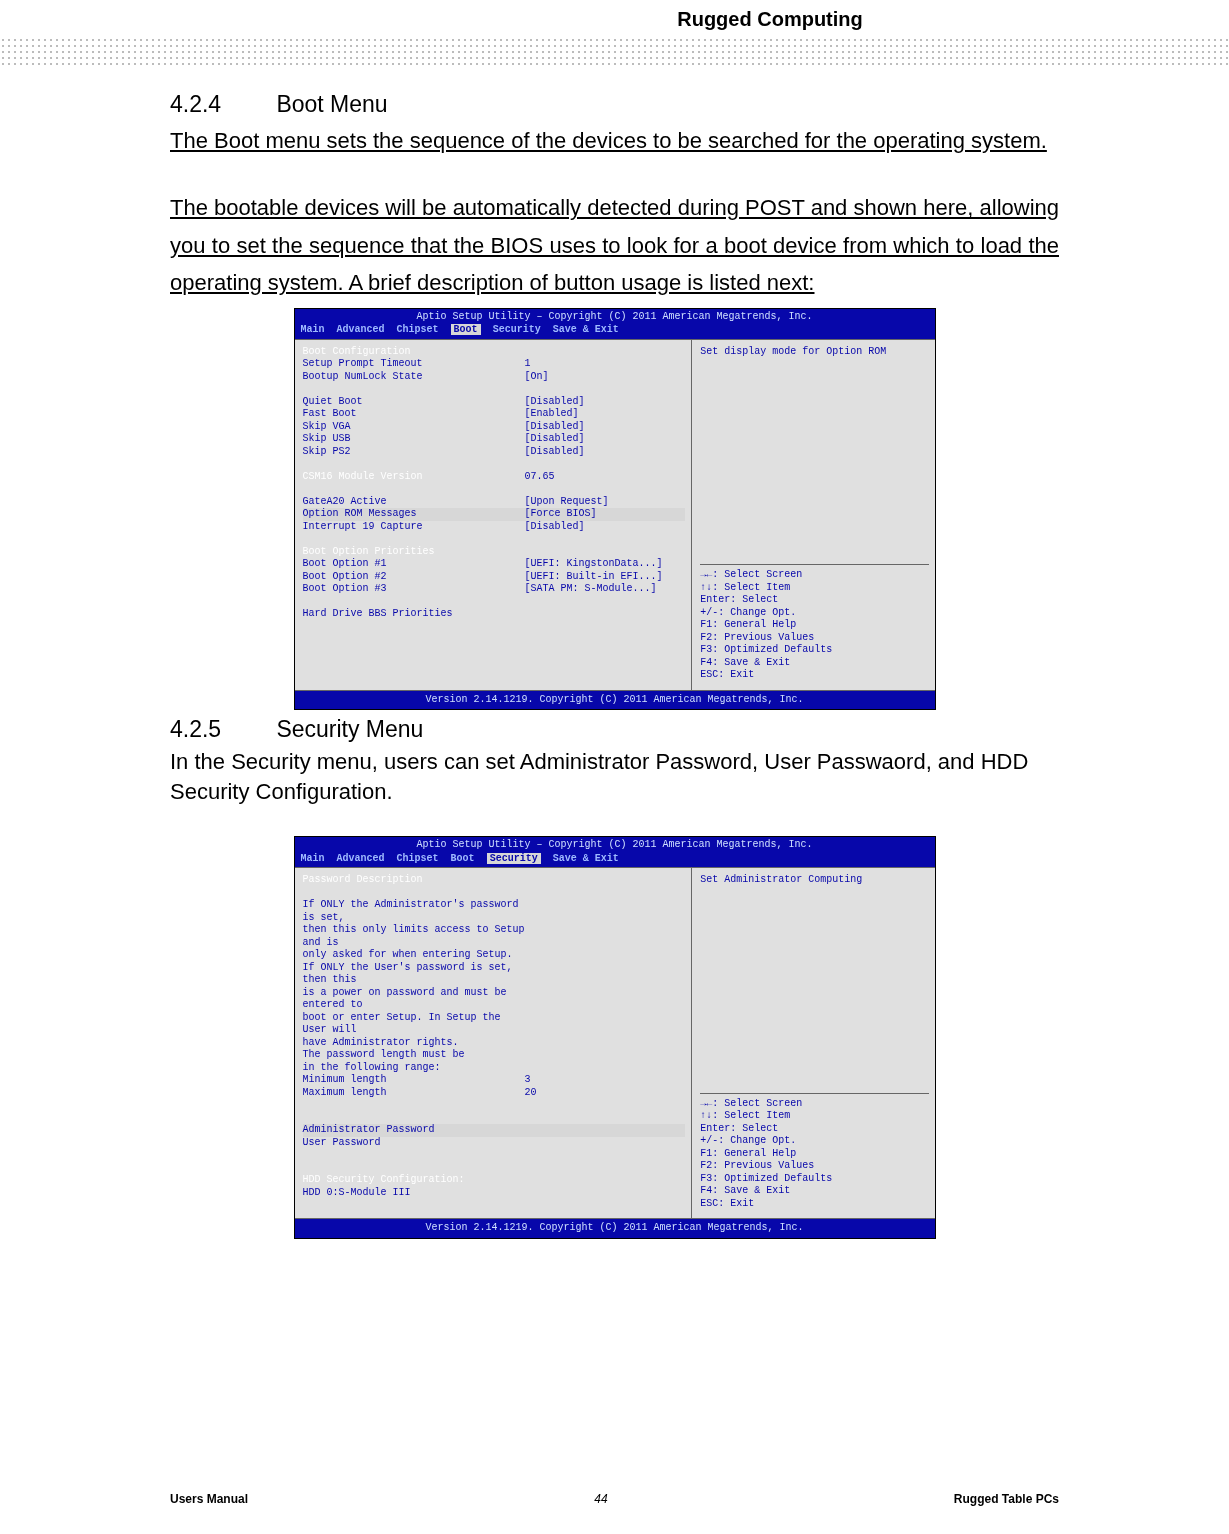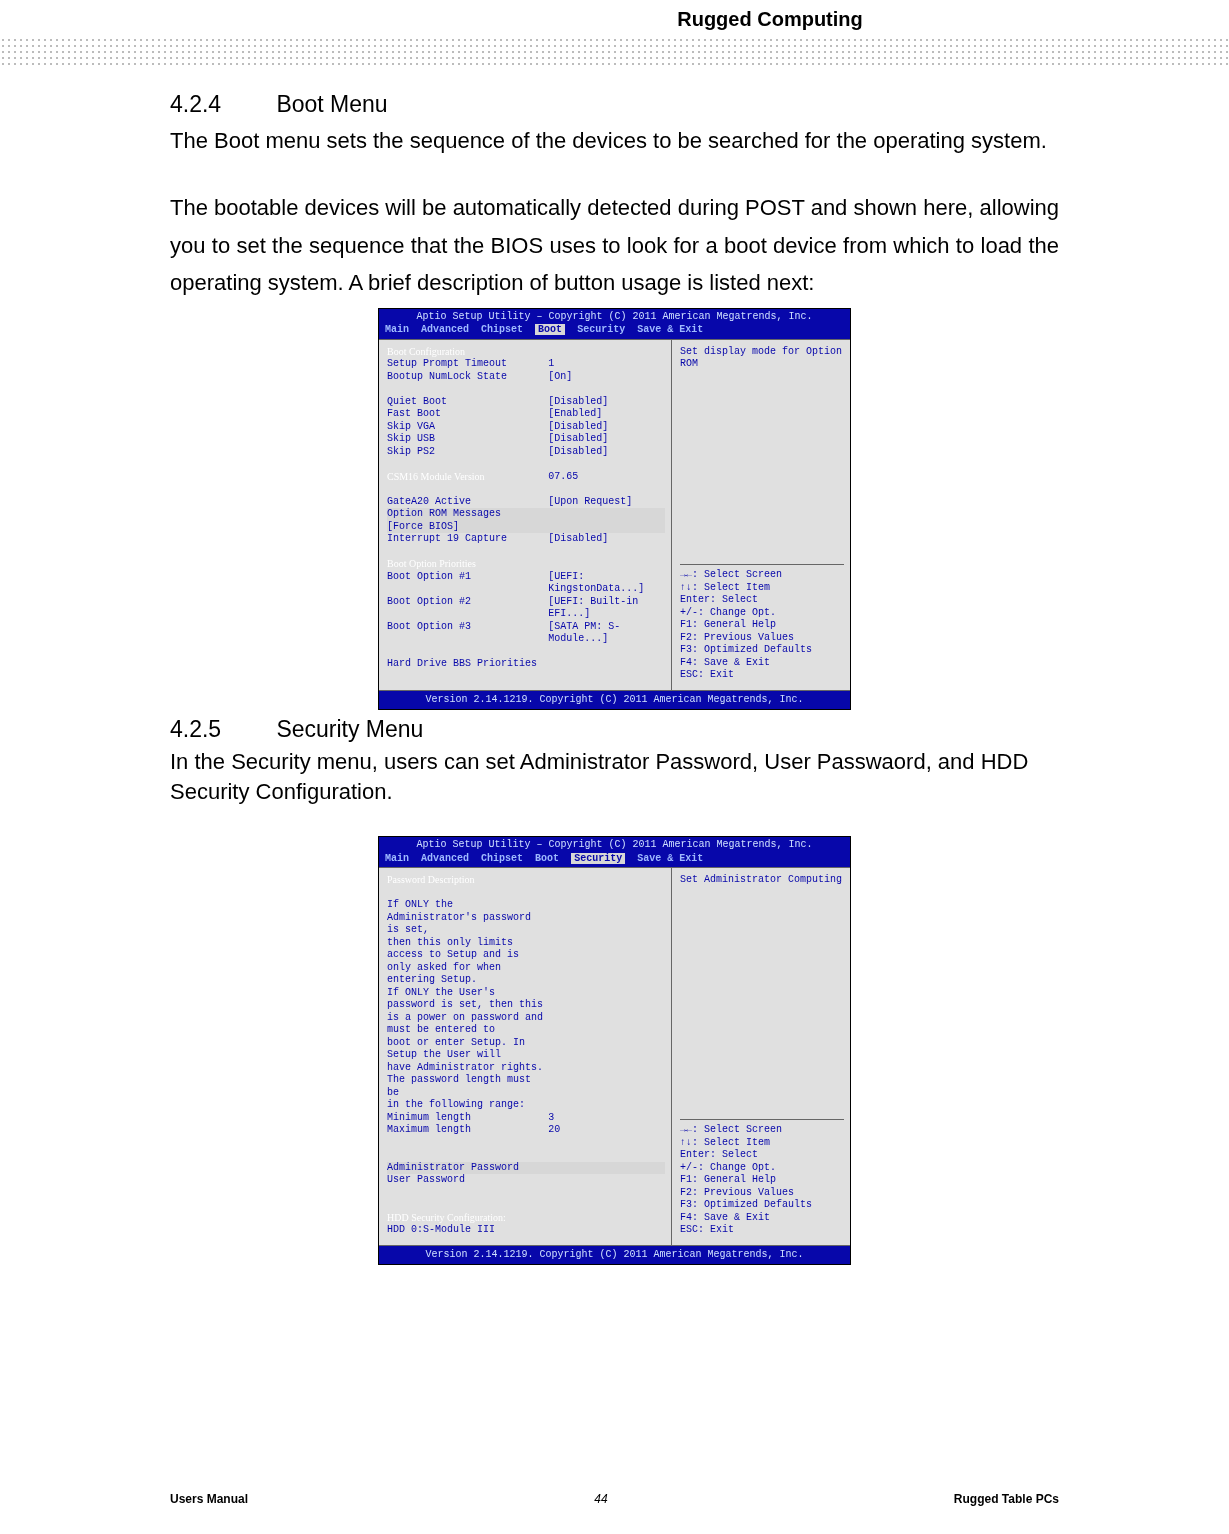--- a/index.html
+++ b/index.html
@@ -32,28 +32,29 @@
   .section-heading {
     font-size: 23px;
     margin-top: 6px;
     margin-bottom: 4px;
   }
   .section-heading .num { display: inline-block; width: 100px; }
   .body-text {
     font-size: 22px;
     line-height: 1.7;
     text-align: justify;
+    text-decoration: underline;
   }
   .body-text-tight {
     font-size: 22px;
     line-height: 1.35;
   }
   .gap { height: 30px; }
   .bios {
-    width: 473px;
+    width: 642px;
     margin: 6px auto 0 auto;
     border: 1px solid #000;
     font-family: "Courier New", monospace;
     font-size: 10px;
     line-height: 1.25;
     color: #eef;
     background: #be185d;
   }
   .bios-title {
     background: #0707aa;
@@ -92,30 +93,30 @@
     padding: 6px 6px 8px 8px;
     color: #0707aa;
     display: flex;
     flex-direction: column;
     justify-content: space-between;
     gap: 20px;
   }
   .bios-row { display: flex; }
   .bios-row .k { flex: 0 0 58%; }
   .bios-row .v { flex: 1; }
-  .bios-row.hl { background: #d7d7d7; flex-direction: column; }
+  .bios-row.hl { background: #d7d7d7; }
   .bios-row.hl .k, .bios-row.hl .v { color: #0707aa; }
   .bios-footer {
     background: #0707aa;
     color: #cfe0ff;
     text-align: center;
     padding: 3px 0;
     font-size: 10px;
   }
-  .bios .white { color: #fff; font-family: Liberation Serif, serif; }
+  .bios .white { color: #fff; }
   .help-sep {
     border-top: 1px solid #666;
     margin: 4px 0 4px;
   }
   .page-footer {
     position: absolute;
     bottom: 28px;
     left: 0;
     width: 100%;
     padding: 0 170px;

